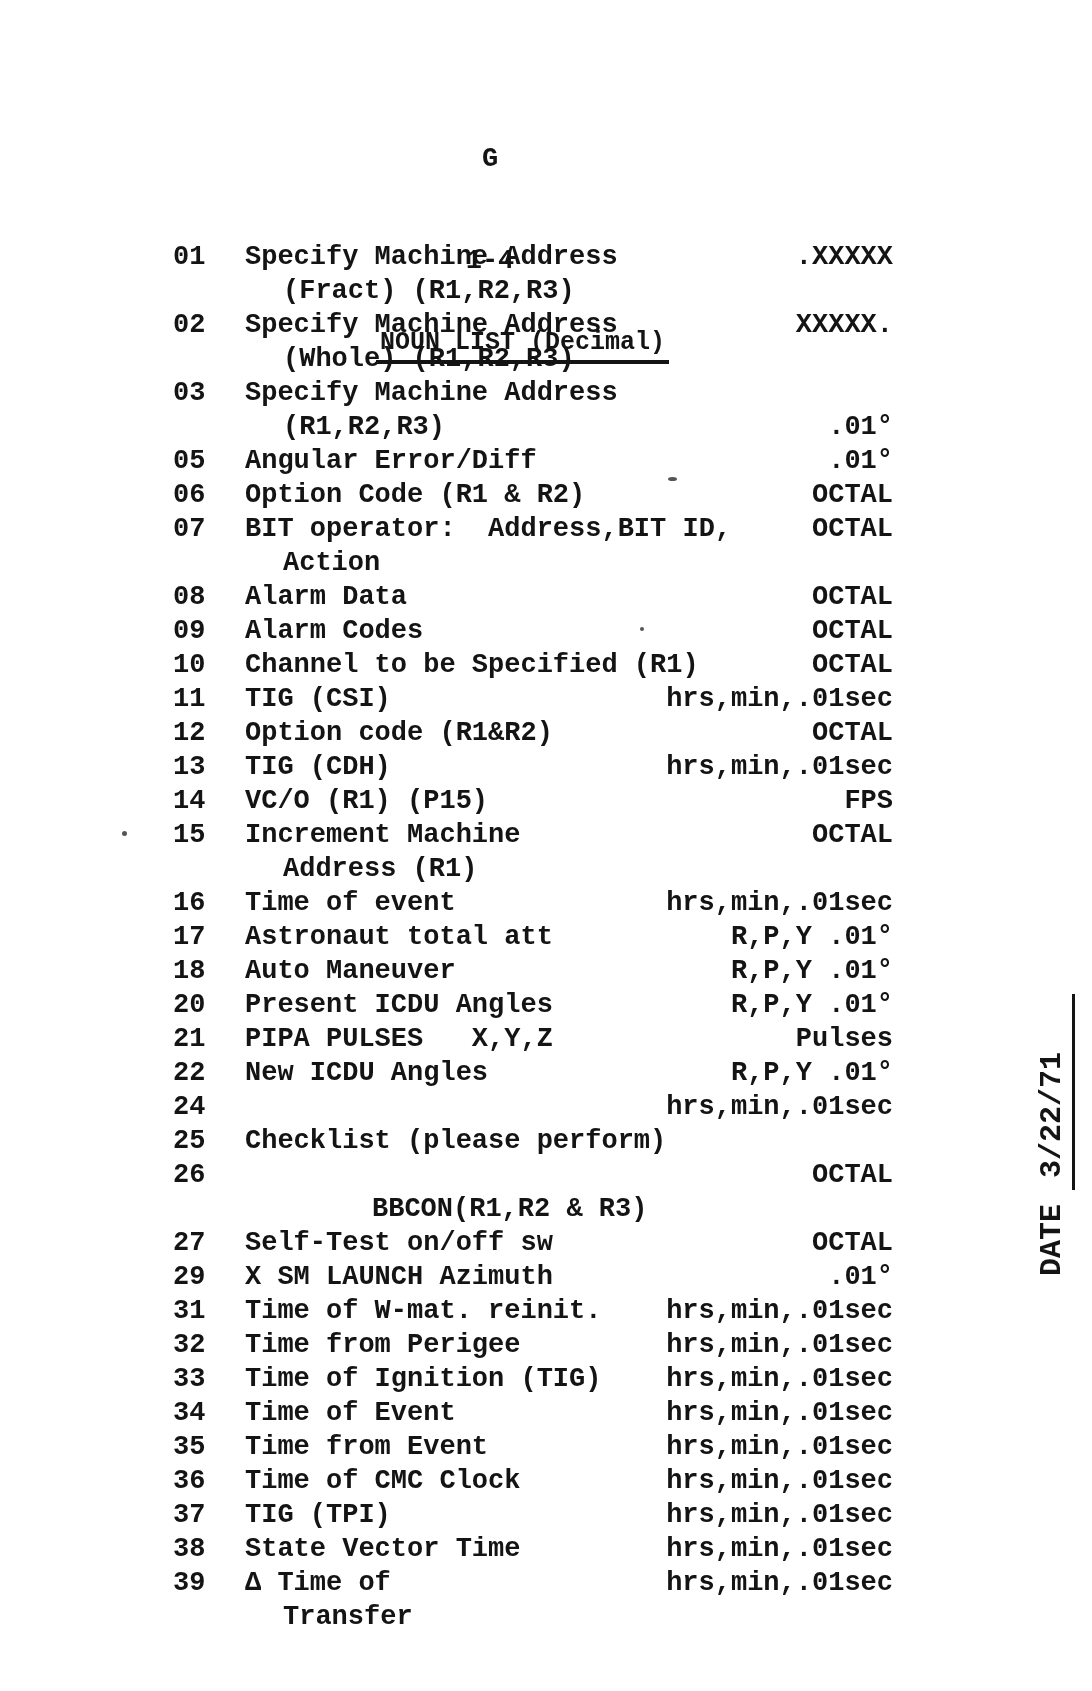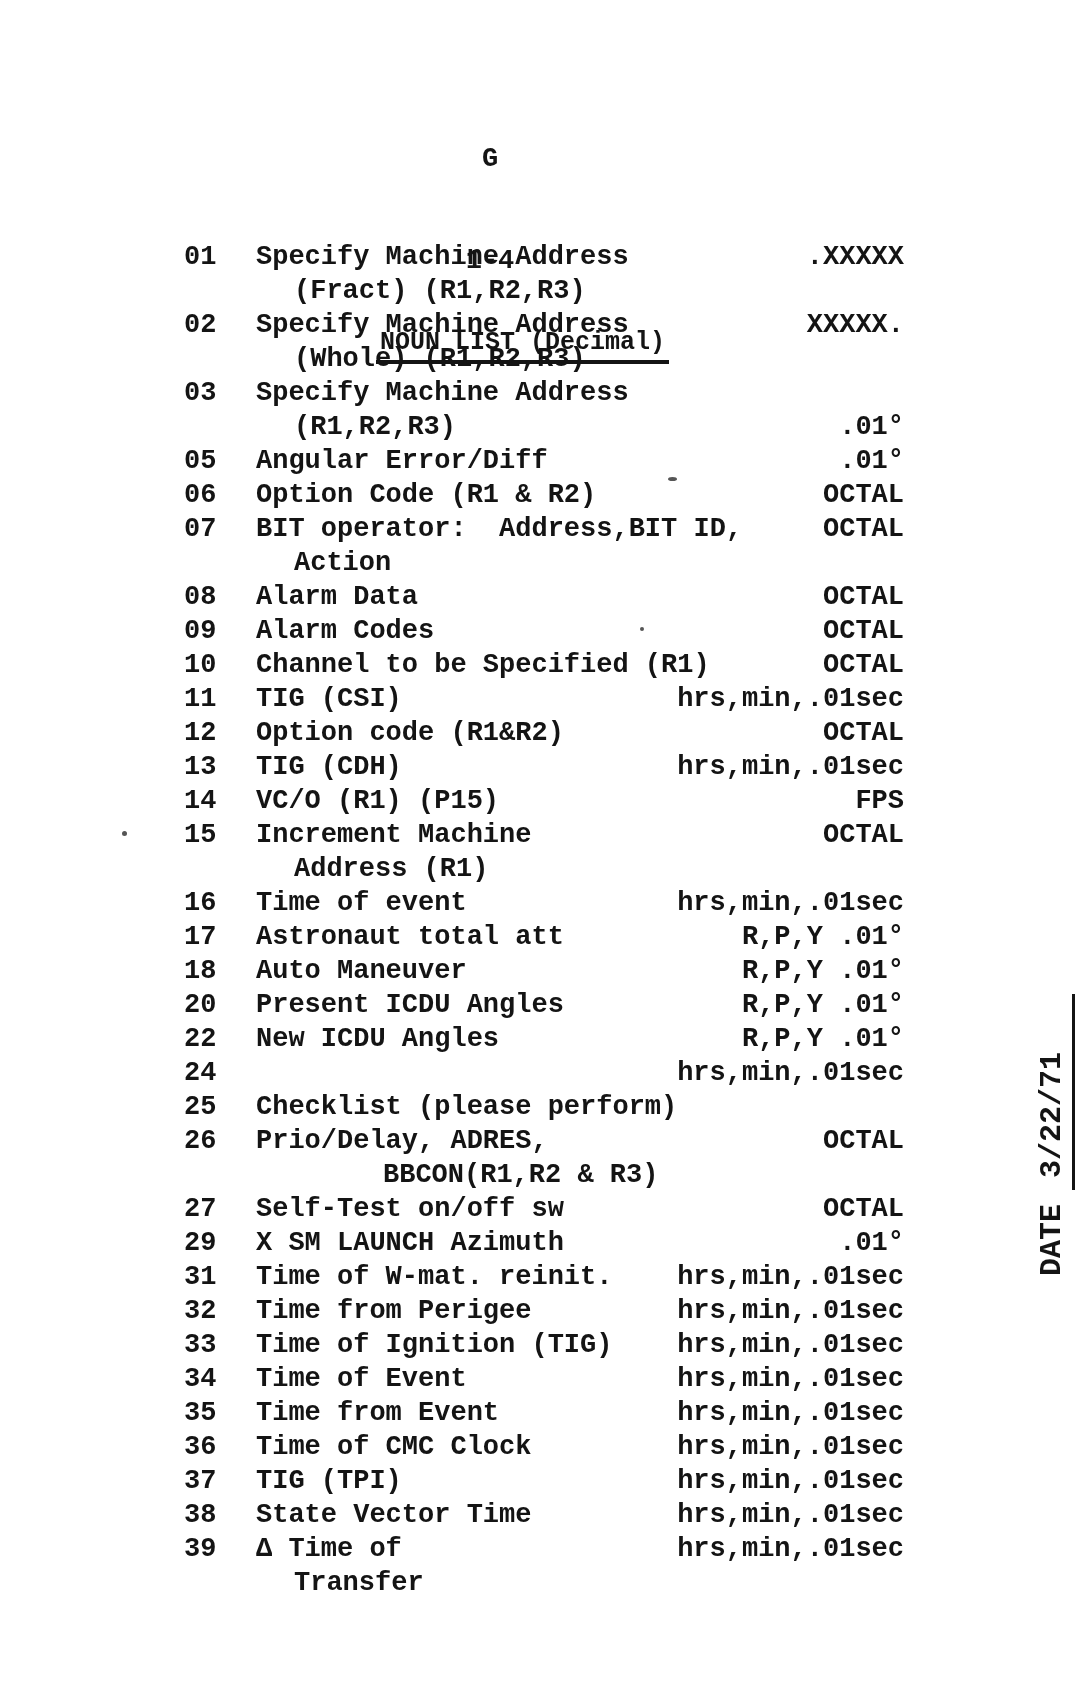--- a/index.html
+++ b/index.html
@@ -33,21 +33,21 @@
     margin-top: 16px;
     font-size: 25px;
     line-height: 30px;
     padding: 0 4px 2px 4px;
     border-bottom: 4px solid #141414;
     white-space: pre;
   }
   .noun-list {
     position: absolute;
     top: 240px;
-    left: 184px;
+    left: 173px;
     width: 720px;
     font-size: 27px;
   }
   .row {
     display: flex;
     line-height: 34px;
     white-space: pre;
   }
   .num {
     flex: 0 0 72px;
@@ -231,41 +231,45 @@
       <span class="desc">Auto Maneuver</span>
       <span class="val">R,P,Y .01°</span>
     </div>
 
     <div class="row">
       <span class="num">20</span>
       <span class="desc">Present ICDU Angles</span>
       <span class="val">R,P,Y .01°</span>
     </div>
 
+    <div class="row">
+      <span class="num">21</span>
+      <span class="desc">PIPA PULSES   X,Y,Z</span>
+      <span class="val">Pulses</span>
+    </div>
 
     <div class="row">
       <span class="num">22</span>
       <span class="desc">New ICDU Angles</span>
       <span class="val">R,P,Y .01°</span>
     </div>
 
     <div class="row">
       <span class="num">24</span>
       <span class="val">hrs,min,.01sec</span>
     </div>
 
     <div class="row">
       <span class="num">25</span>
       <span class="desc">Checklist (please perform)</span>
       <span class="val"></span>
     </div>
 
     <div class="row">
       <span class="num">26</span>
-      <span class="desc">Prio/Delay, ADRES,</span>
       <span class="val">OCTAL</span>
     </div>
 
     <div class="row">
       <span class="num"></span>
       <span class="desc ind2">BBCON(R1,R2 &amp; R3)</span>
       <span class="val"></span>
     </div>
 
     <div class="row">

